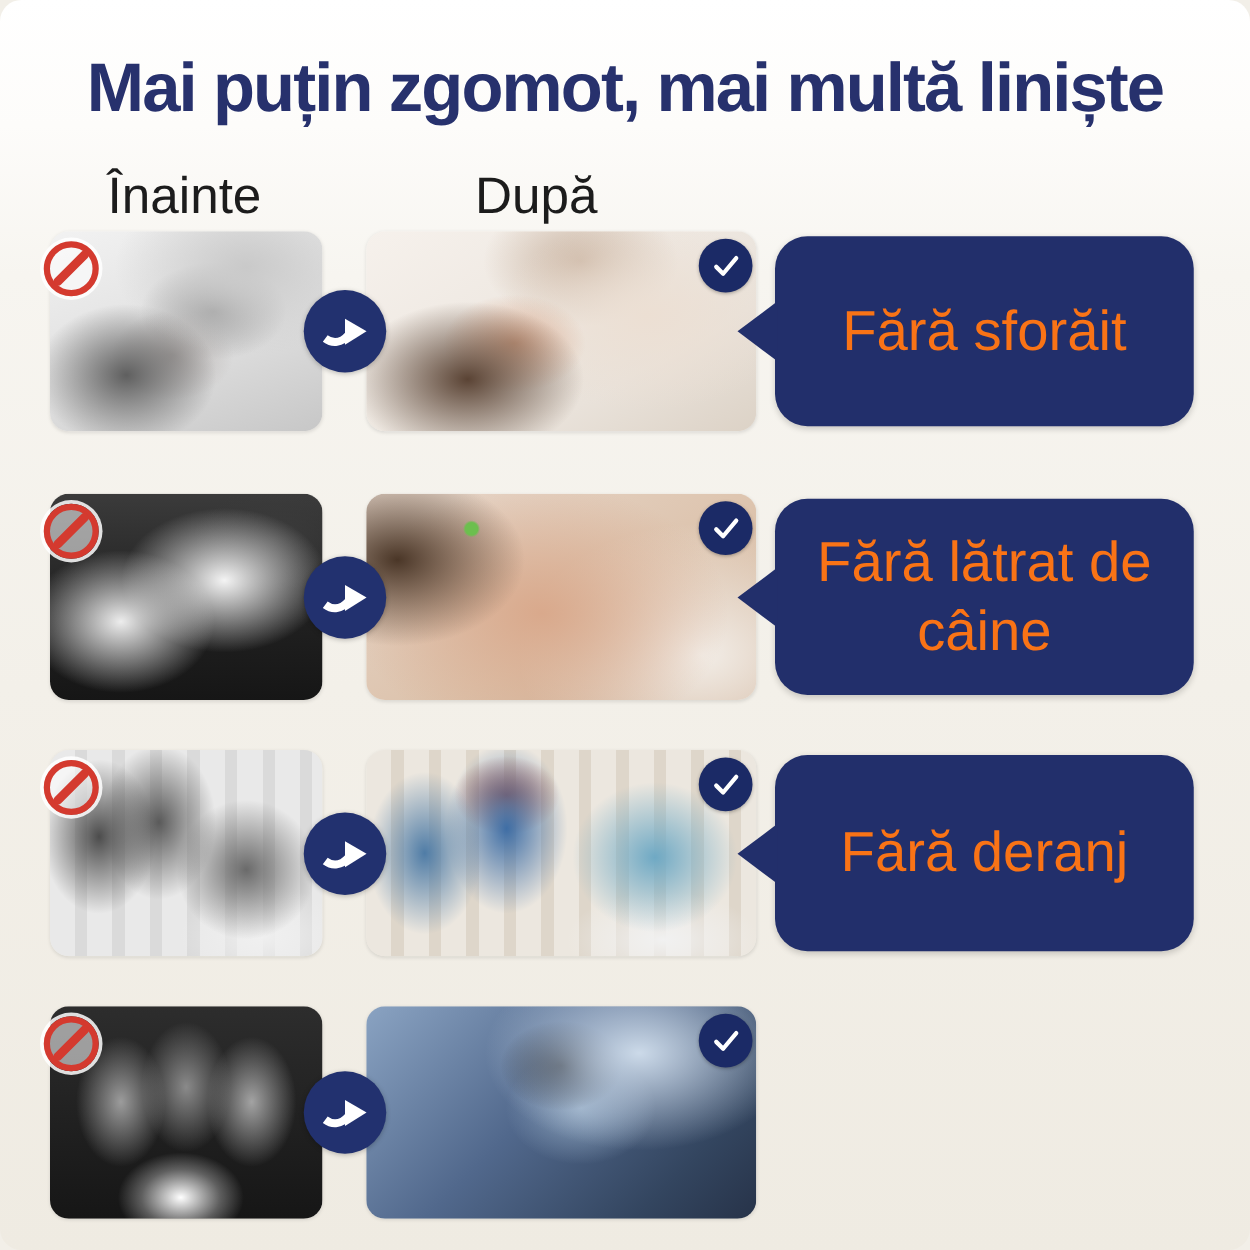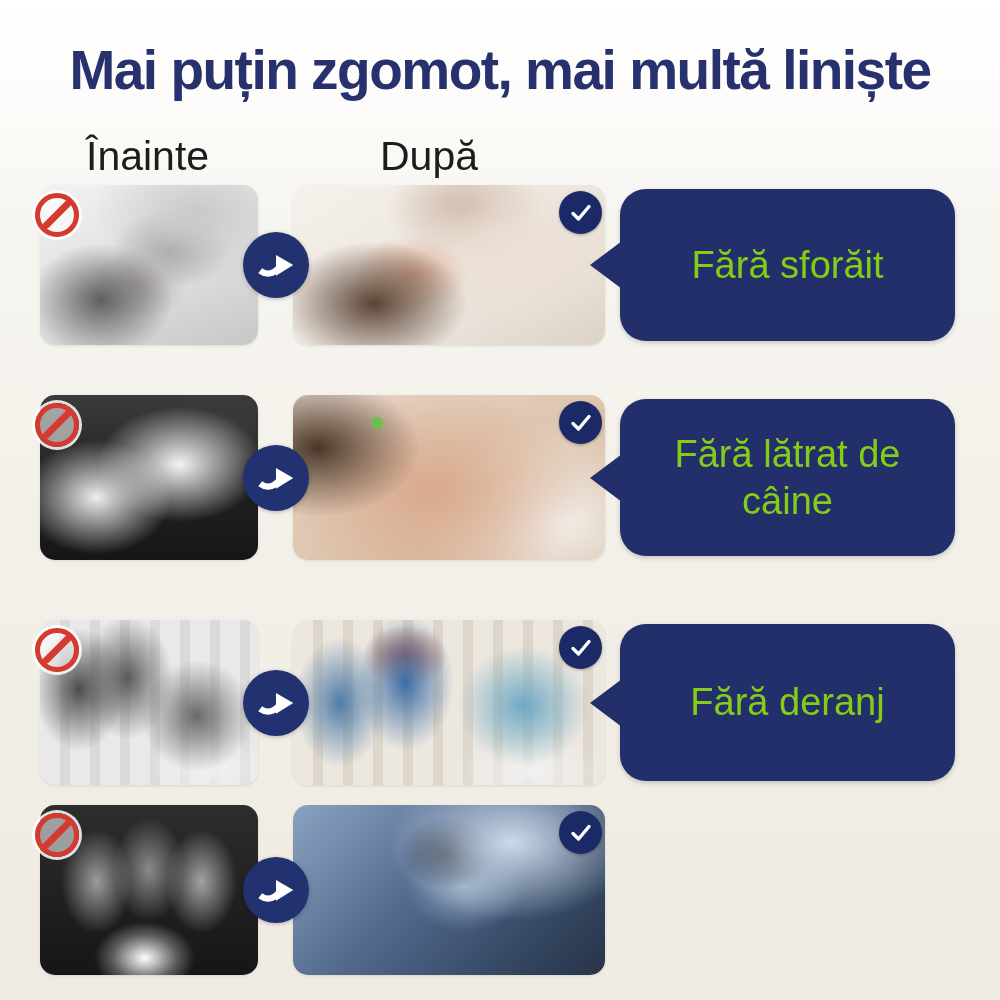--- a/index.html
+++ b/index.html
@@ -4,35 +4,36 @@
 <style>
   html,body{margin:0;padding:0;}
   body{
     width:1000px;height:1000px;overflow:hidden;
     font-family:"Liberation Sans","DejaVu Sans",sans-serif;
     background:#f2efe8;
   }
   .page{
     position:relative;width:1000px;height:1000px;
     background:linear-gradient(180deg,#ffffff 0%,#fdfcfa 10%,#f7f5f0 22%,#f3f0e9 55%,#efebe2 100%);
+    border-radius:17px;
   }
   
   .title{
     position:absolute;top:38px;left:0;width:1000px;
     text-align:center;font-size:55px;font-weight:bold;
     letter-spacing:-1.5px;color:#27316d;margin:0;
   }
   .col-label{position:absolute;font-size:41px;color:#1c1c1c;font-weight:400;}
   .col-label.before{left:86px;top:133px;}
   .col-label.after{left:380px;top:133px;}
   
   .row{position:absolute;left:0;width:1000px;}
   .row.r1{top:185px;height:160px;}
   .row.r2{top:395px;height:165px;padding-left:43px;}
-  .row.r3{top:620px;height:165px;}
+  .row.r3{top:600px;height:165px;}
   .row.r4{top:805px;height:170px;}
   .photo{
     position:absolute;top:0;height:100%;border-radius:15px;
     box-shadow:0 1px 3px rgba(0,0,0,.10);
   }
   .photo.before{left:40px;width:218px;}
   .photo.after{left:293px;width:312px;}
   
   .p-r1b{background:
     radial-gradient(150px 100px at 72% 18%,#c9c9c9,transparent 70%),
@@ -111,21 +112,21 @@
     display:flex;align-items:center;justify-content:center;
     box-shadow:0 2px 5px rgba(0,0,0,.18);
   }
   .callout::before{
     content:"";position:absolute;left:-30px;top:50%;transform:translateY(-50%);
     width:0;height:0;border-style:solid;
     border-width:24px 32px 24px 0;
     border-color:transparent #222f6b transparent transparent;
   }
   .callout-text{
-    color:#84cc16;font-size:38px;line-height:1.22;text-align:center;
+    color:#f97316;font-size:45px;line-height:1.22;text-align:center;
     max-width:280px;font-weight:400;
   }
 </style>
 </head>
 <body>
 
 <div class="page">
 
   <h1 class="title">Mai puțin zgomot, mai multă liniște</h1>
 

